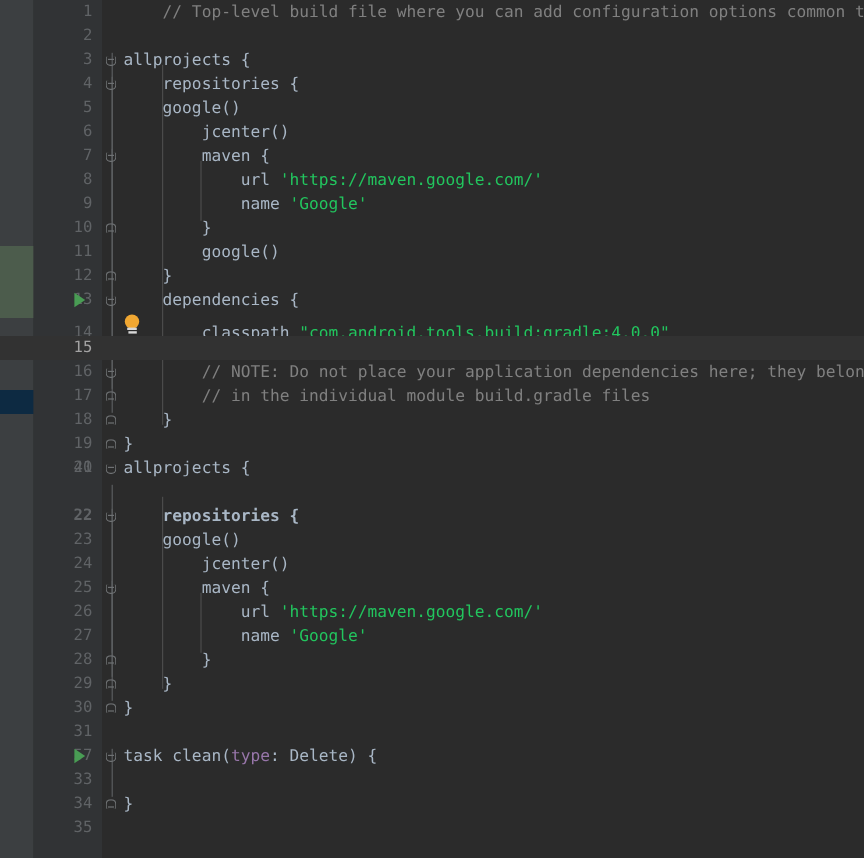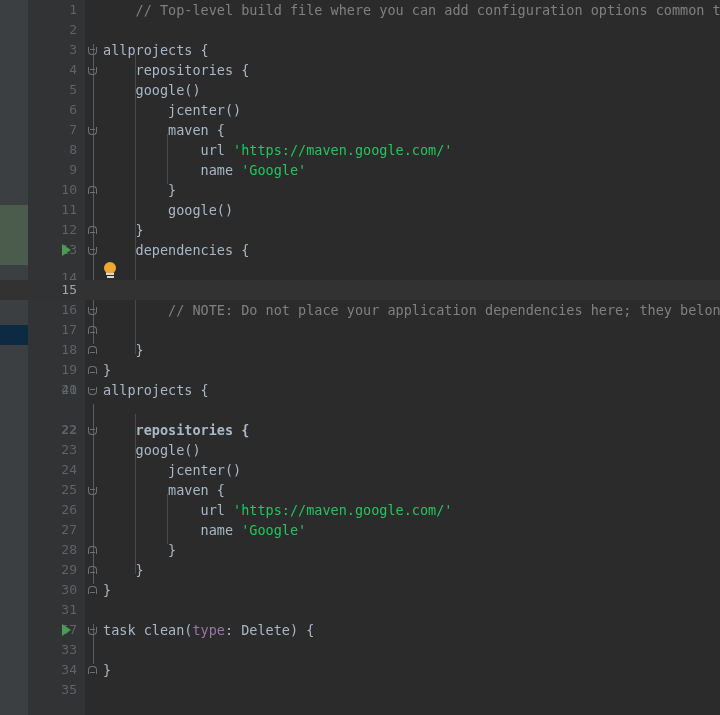--- a/index.html
+++ b/index.html
@@ -156,33 +156,35 @@
         <div class="fold close" style="left: 88px; top: 6px;"></div>
         <div class="code"><span class="t-def">    }</span></div>
       </div>
       <div class="row" style="top: 240px;">
         <div class="lnum">13</div>
         <div class="fold open" style="left: 88px; top: 7px;"></div>
         <div class="code"><span class="t-def">    dependencies {</span></div>
       </div>
       <div class="row" style="top: 268px;">
         <div class="lnum">14</div>
+        <div class="code"><span class="t-def">        classpath </span><span class="t-string">"com.android.tools.build:gradle:4.0.0"</span></div>
       </div>
       <div class="row caret" style="top: 280px;">
         <div class="lnum">15</div>
         <div class="code"><span class="t-def"></span></div>
       </div>
       <div class="row" style="top: 300px;">
         <div class="lnum">16</div>
         <div class="fold open" style="left: 88px; top: 7px;"></div>
         <div class="code"><span class="t-comment">        // NOTE: Do not place your application dependencies here; they belong</span></div>
       </div>
       <div class="row" style="top: 320px;">
         <div class="lnum">17</div>
         <div class="fold close" style="left: 88px; top: 6px;"></div>
+        <div class="code"><span class="t-comment">        // in the individual module build.gradle files</span></div>
       </div>
       <div class="row" style="top: 340px;">
         <div class="lnum">18</div>
         <div class="fold close" style="left: 88px; top: 6px;"></div>
         <div class="code"><span class="t-def">    }</span></div>
       </div>
       <div class="row" style="top: 360px;">
         <div class="lnum">19</div>
         <div class="fold close" style="left: 88px; top: 6px;"></div>
         <div class="code"><span class="t-def">}</span></div>

